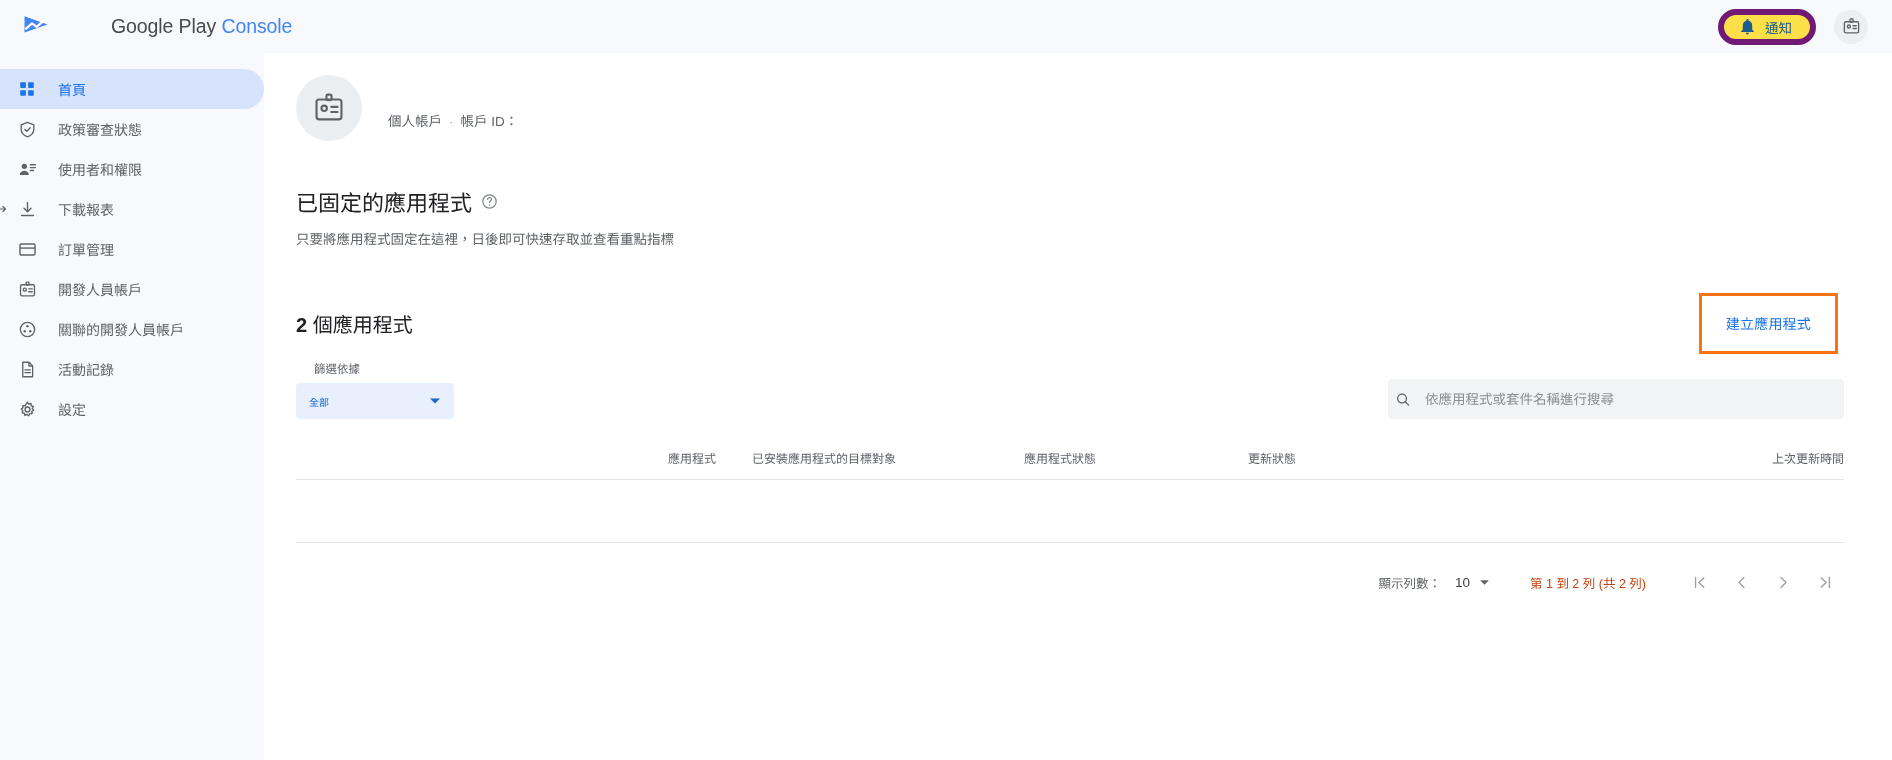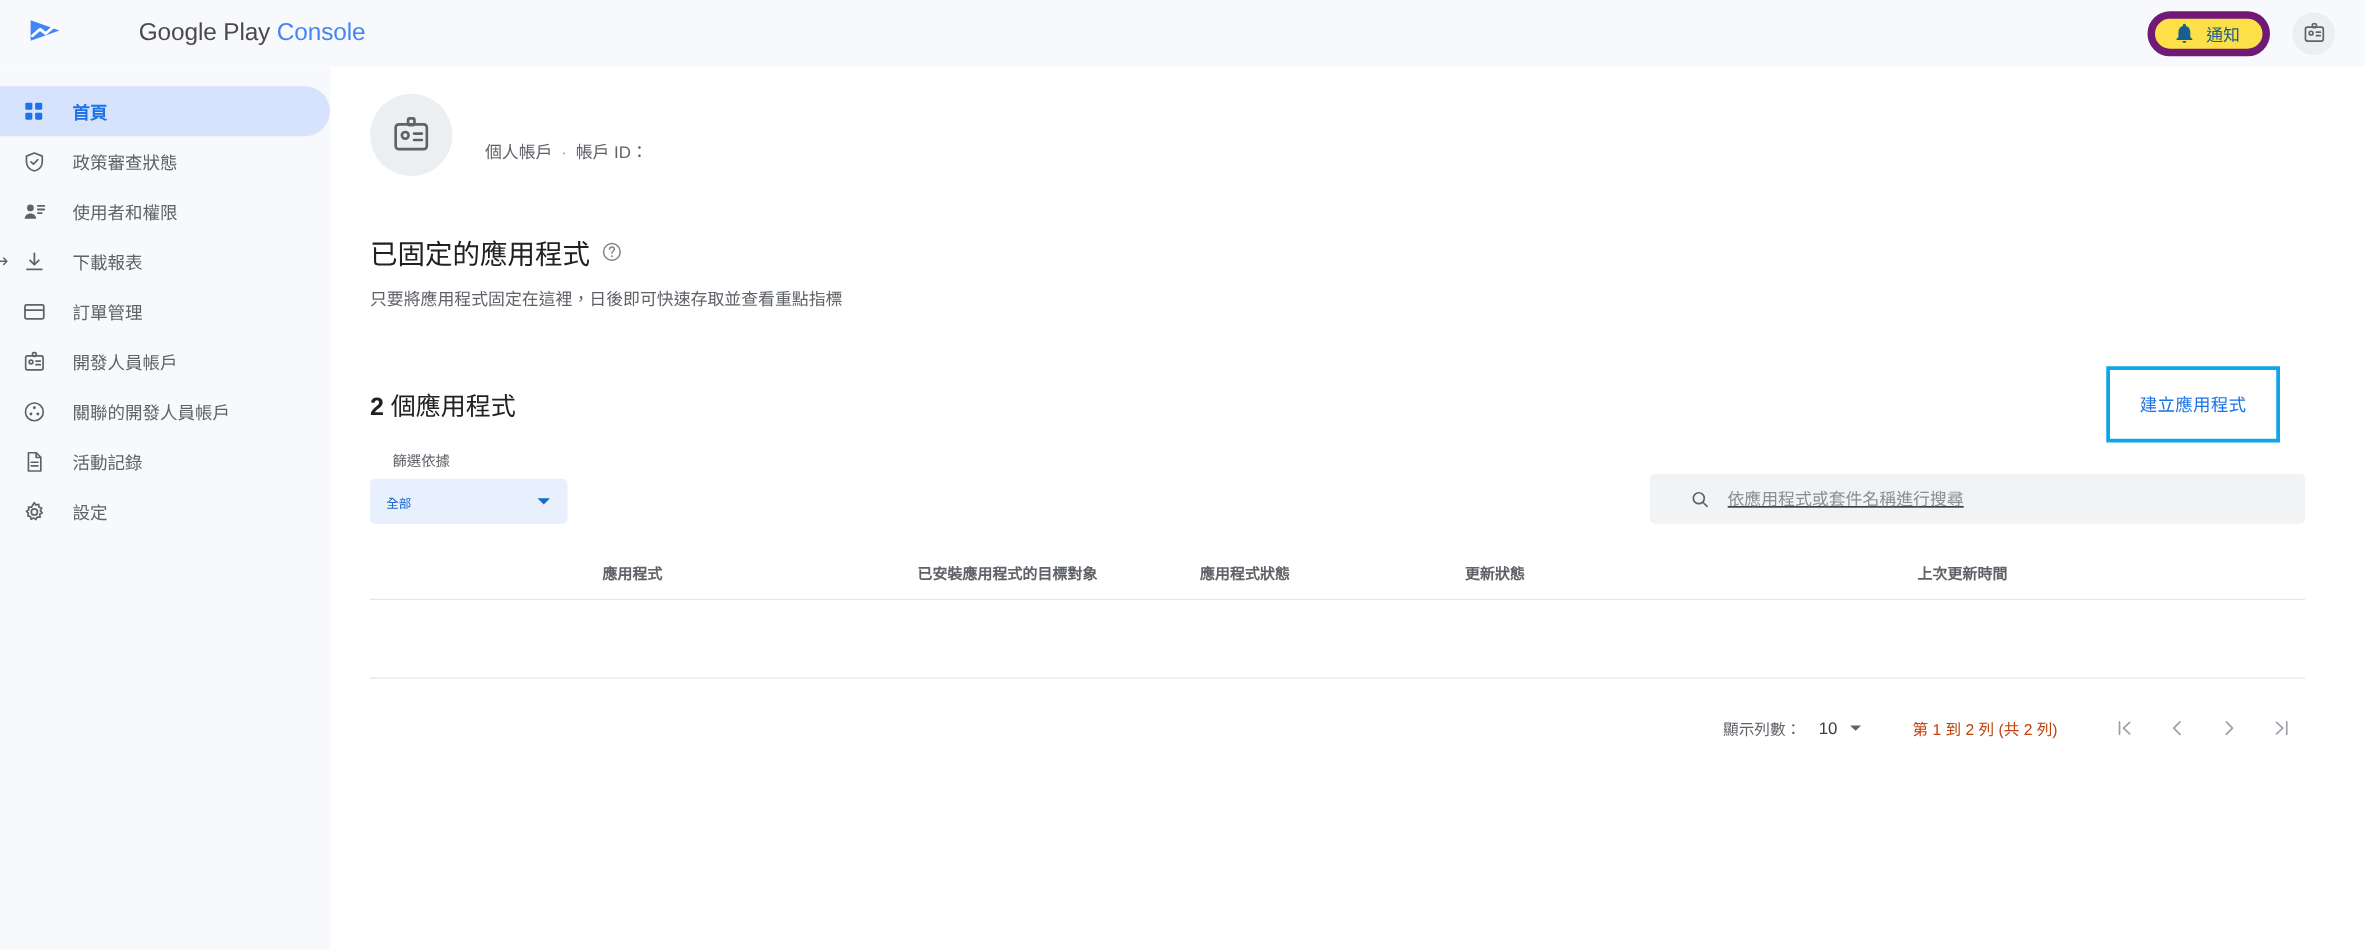--- a/index.html
+++ b/index.html
@@ -55,21 +55,21 @@
   .nav-item {
     position: relative;
     display: flex; align-items: center;
     height: 40px; margin: 0 16px 0 0;
     padding-left: 16px; gap: 20px;
     border-radius: 0 20px 20px 0;
     cursor: pointer; color: #5f6368;
   }
   .nav-item .nav-label { font-size: 14px; white-space: nowrap; }
   .nav-item.active { background: #d7e3fc; color: #1a73e8; }
-  .nav-item.active .nav-label { color: #1a73e8; font-weight: 700; }
+  .nav-item.active .nav-label { color: #1a73e8; font-weight: 400; }
   .nav-icon { width: 22px; height: 22px; display: flex; align-items: center; justify-content: center; flex: 0 0 22px; }
   .nav-item + .nav-item { margin-top: 0px; }
   .nav-arrow {
     position: absolute; left: -1px; top: 50%;
     transform: translateY(-50%);
     width: 9px; height: 9px;
   }
 
   
   .main {
@@ -98,23 +98,23 @@
   .help-icon { width: 17px; height: 17px; cursor: pointer; display: inline-block; }
   .section-desc { margin-top: 11px; font-size: 13.5px; color: #5f6368; }
 
   .count-row {
     margin-top: 45px;
     display: flex; align-items: center; justify-content: space-between;
   }
   .count-title { font-size: 20px; color: #202124; }
   .count-title b { font-weight: 700; }
   .create-btn-wrap {
-    border: 3px solid #0ea5e9;
+    border: 3px solid #f97316;
     padding: 9px 10px 10px 10px;
-    margin-right: 20px;
+    margin-right: 6px;
   }
   .create-btn {
     background: transparent; border: 0;
     color: #1a73e8; font-size: 14px;
     font-family: inherit; cursor: pointer;
     padding: 8px 14px; letter-spacing: .2px;
   }
 
   .filter-row {
     margin-top: 6px;
@@ -125,37 +125,37 @@
   .filter-select {
     width: 158px; height: 36px;
     background: #e8f0fe; border: 0; border-radius: 4px;
     display: flex; align-items: center;
     padding: 0 13px; cursor: pointer;
     justify-content: space-between;
   }
   .filter-select .fv { font-size: 10px; color: #1967d2; }
 
   .search-box {
-    width: 524px; height: 40px;
+    width: 456px; height: 40px;
     background: #f1f3f4; border-radius: 4px;
     display: flex; align-items: center; gap: 12px;
-    padding: 0 32px; cursor: text; text-decoration: underline;
+    padding: 0 7px; cursor: text;
   }
   .search-box input {
     border: 0; outline: 0; background: transparent;
     font-size: 13.5px; color: #3c4043;
     font-family: inherit; width: 100%;
   }
   .search-box input::placeholder { color: #8a8f94; }
 
   
   .tbl { margin-top: 30px; width: 100%; border-collapse: collapse; }
   .tbl th {
-    font-size: 12px; color: #5f6368; font-weight: 700;
-    text-align: center; padding: 0 0 13px 0;
+    font-size: 12px; color: #5f6368; font-weight: 400;
+    text-align: right; padding: 0 0 13px 0;
     border-bottom: 1px solid #e3e5e8;
     white-space: nowrap;
   }
   .tbl td { border-bottom: 1px solid #e3e5e8; height: 63px; }
   .tbl tbody tr:last-child td { border-bottom: 1px solid #e3e5e8; }
   .col-app { width: 420px; }
   .col-aud { width: 180px; }
   .col-state { width: 200px; }
   .col-upd { width: 200px; }
   .col-time { width: auto; }

